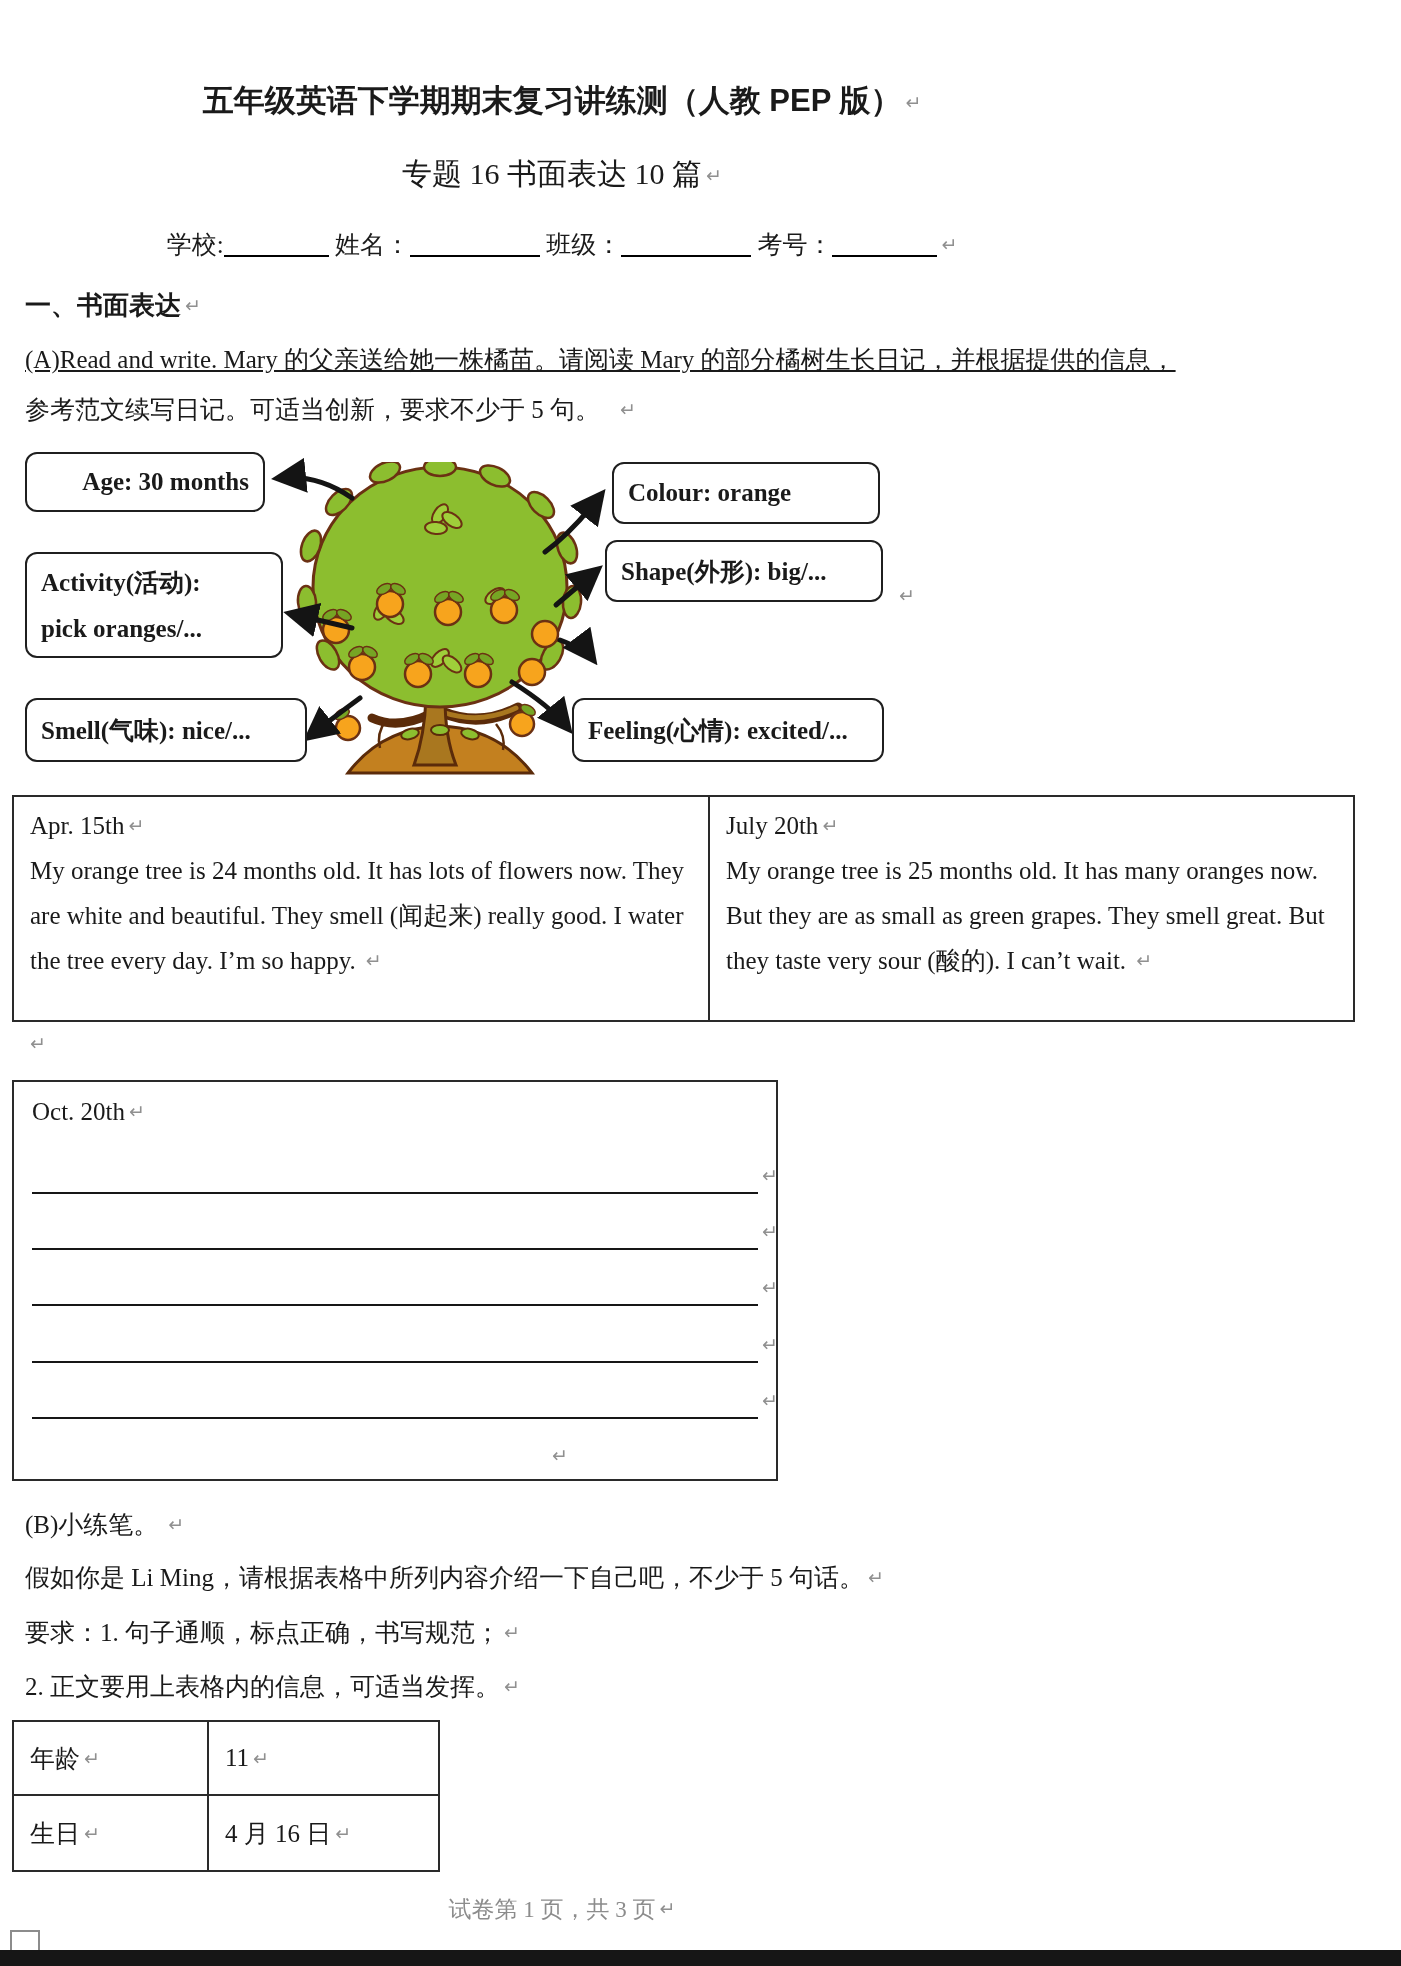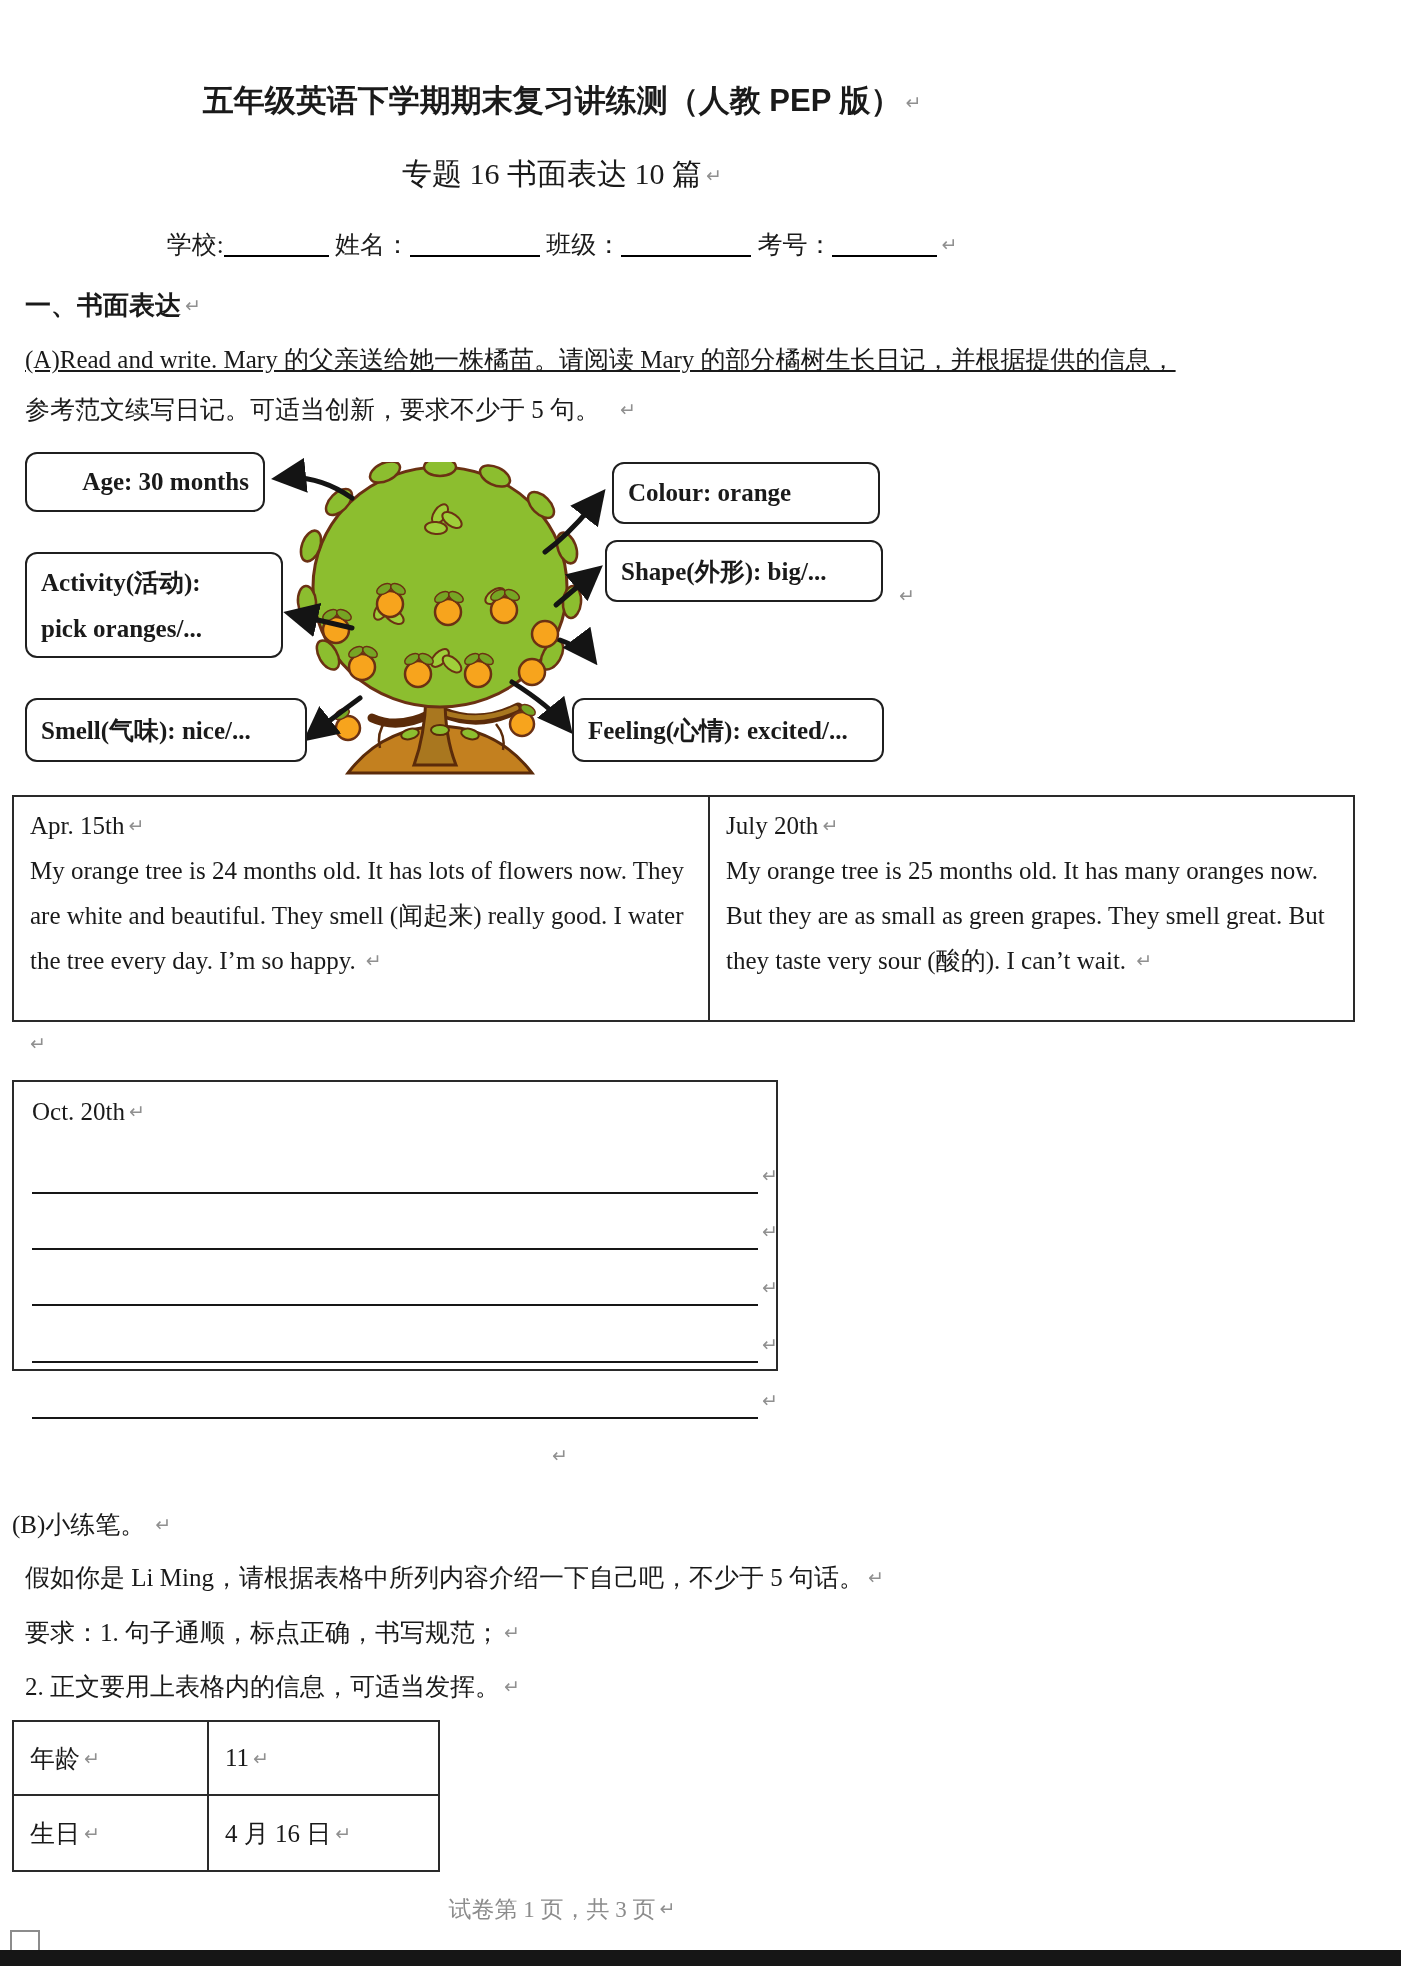--- a/index.html
+++ b/index.html
@@ -30,28 +30,28 @@
   #box-smell{left:25px;top:698px;width:282px;height:64px;}
   #box-feeling{left:572px;top:698px;width:312px;height:64px;}
   #diag-pm{left:895px;top:586px;}
   
   #diary{left:12px;top:795px;width:1343px;height:227px;border:2px solid #2a2a2a;
          display:flex;box-sizing:border-box;}
   .dcell{box-sizing:border-box;padding:6px 16px 0 16px;font-size:25px;line-height:45px;}
   .dcell.dl{width:696px;border-right:2px solid #2a2a2a;}
   .dcell.dr{flex:1;}
   
-  #wbox{left:12px;top:1080px;width:766px;height:291px;border:2px solid #2a2a2a;box-sizing:border-box;}
+  #wbox{left:12px;top:1080px;width:766px;height:401px;border:2px solid #2a2a2a;box-sizing:border-box;}
   #wbox-date{position:absolute;left:18px;top:16px;font-size:25px;}
   .wline{position:absolute;left:18px;width:726px;height:0;border-bottom:2px solid #161616;}
   .wmark{position:absolute;left:744px;}
   #after-diary-pm{left:26px;top:1034px;}
   #below-box-pm{left:548px;top:1446px;}
   
-  #secB-h{left:12px;top:1508px;font-size:25px;}
+  #secB-h{left:25px;top:1508px;font-size:25px;}
   #secB-i{left:25px;top:1561px;font-size:25px;white-space:nowrap;}
   #secB-r1{left:25px;top:1616px;font-size:25px;white-space:nowrap;}
   #secB-r2{left:25px;top:1670px;font-size:25px;white-space:nowrap;}
   
   #btable{left:12px;top:1720px;width:428px;height:152px;border:2px solid #2a2a2a;box-sizing:border-box;
           display:grid;grid-template-columns:195px 1fr;grid-template-rows:1fr 1fr;}
   .bcell{display:flex;align-items:center;padding-left:16px;font-size:25px;box-sizing:border-box;}
   .bc-l{border-right:2px solid #2a2a2a;}
   .bc-t{border-bottom:2px solid #2a2a2a;}
   

